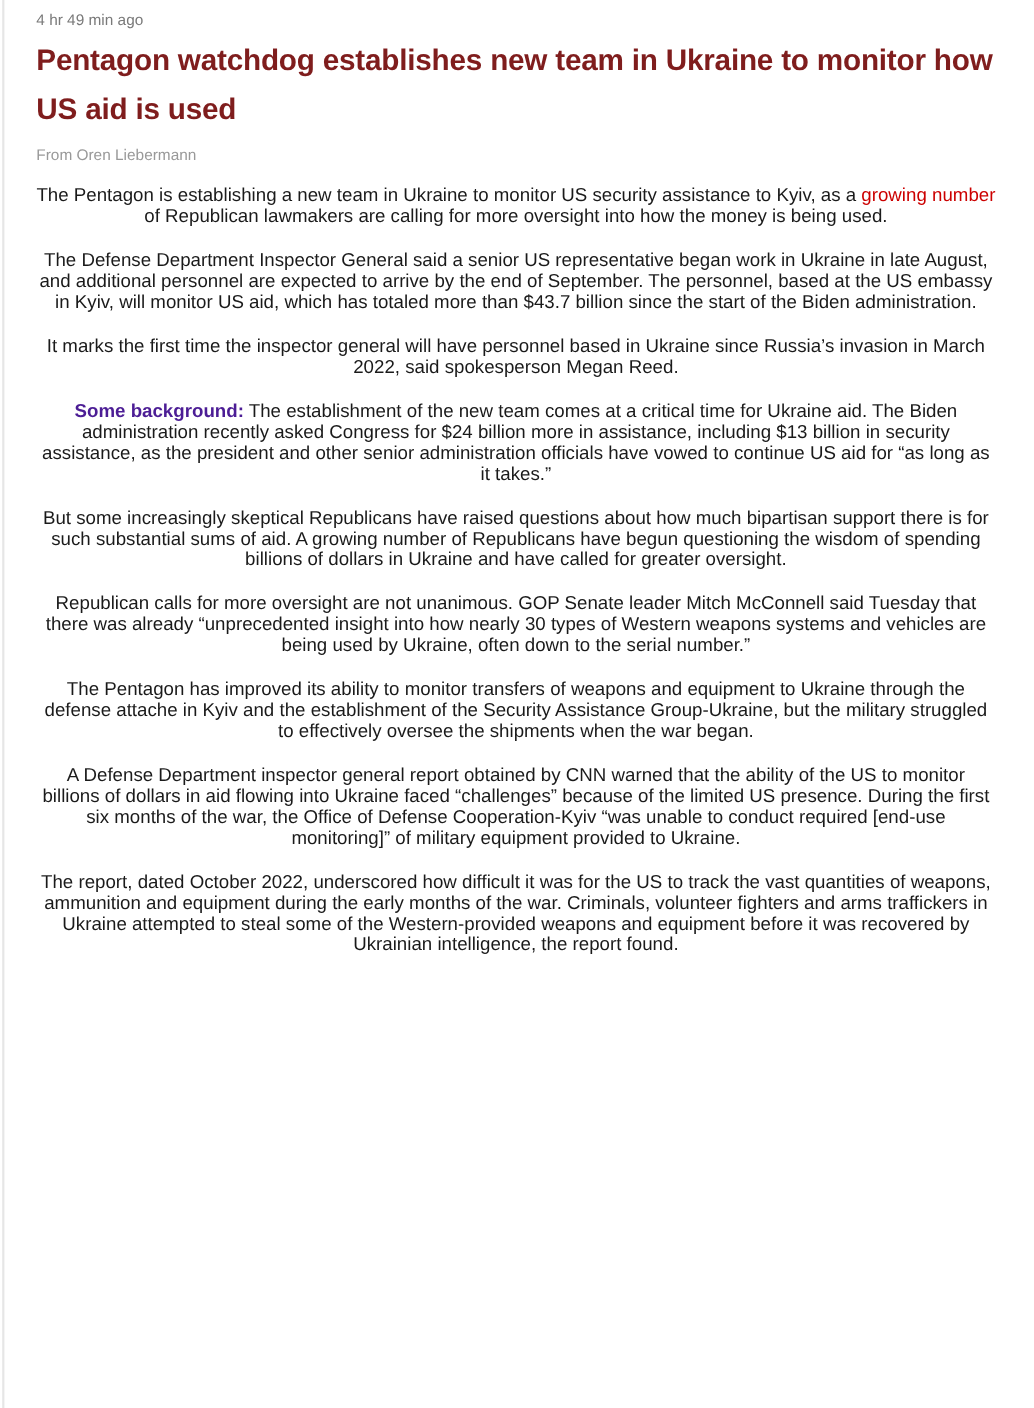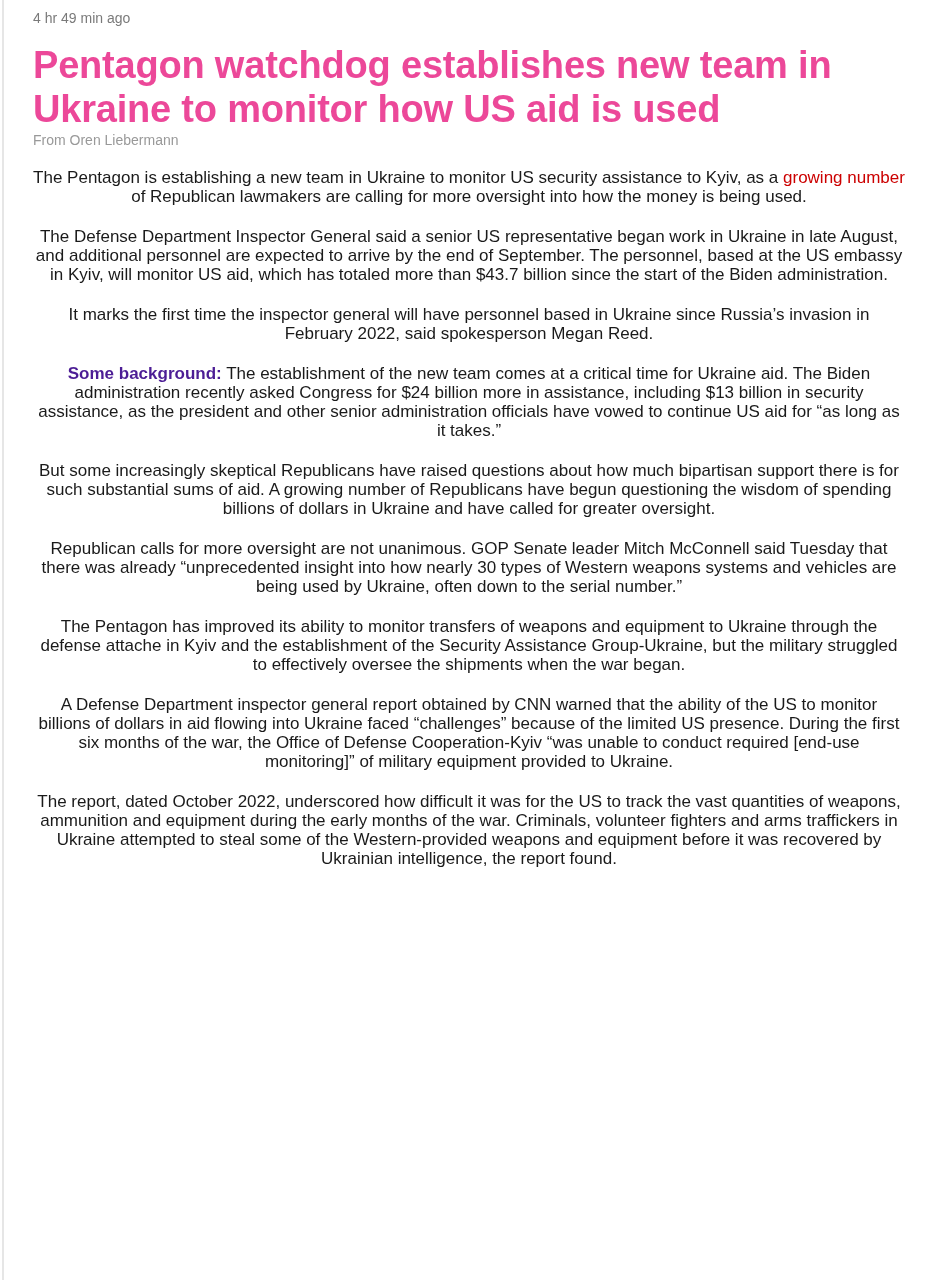--- a/index.html
+++ b/index.html
@@ -23,28 +23,29 @@
   }
   .content {
     padding: 9px 35px 40px 33px;
   }
   .timestamp {
     font-size: 14px;
     line-height: 19px;
     color: #7a7a7a;
   }
   .headline {
-    margin-top: 15px;
-    font-size: 38px;
+    margin-top: 5px;
+    font-size: 27px;
     line-height: 44px;
     font-weight: 700;
     letter-spacing: -0.2px;
-    color: #ec4899;
+    color: #7f1d1d;
   }
   .byline {
+    margin-top: 10px;
     font-size: 14px;
     line-height: 18px;
     color: #999999;
   }
   .body-text {
     margin-top: 19px;
     font-size: 17px;
     line-height: 19px;
     color: #1a1a1a;
     text-align: center;
@@ -65,21 +66,21 @@
 
 <div class="page">
   <div class="left-rule"></div>
   <div class="content">
     <div class="timestamp">4 hr 49 min ago</div>
     <h1 class="headline">Pentagon watchdog establishes new team in Ukraine to monitor how US aid is used</h1>
     <div class="byline">From Oren Liebermann</div>
     <div class="body-text">
         <p><span>The Pentagon is establishing a new team in Ukraine to monitor US security assistance to Kyiv, as a </span><a class="red-link" href="#" style="color: rgb(204, 0, 0);">growing number</a><span> of Republican lawmakers are calling for more oversight into how the money is being used.</span></p>
         <p><span>The Defense Department Inspector General said a senior US representative began work in Ukraine in late August, and additional personnel are expected to arrive by the end of September. The personnel, based at the US embassy in Kyiv, will monitor US aid, which has totaled more than $43.7 billion since the start of the Biden administration.</span></p>
-        <p><span>It marks the first time the inspector general will have personnel based in Ukraine since Russia’s invasion in February 2022, said spokesperson Megan Reed.</span></p>
+        <p><span>It marks the first time the inspector general will have personnel based in Ukraine since Russia’s invasion in March 2022, said spokesperson Megan Reed.</span></p>
         <p><strong>Some background:</strong><span> The establishment of the new team comes at a critical time for Ukraine aid. The Biden administration recently asked Congress for $24 billion more in assistance, including $13 billion in security assistance, as the president and other senior administration officials have vowed to continue US aid for “as long as it takes.”</span></p>
         <p><span>But some increasingly skeptical Republicans have raised questions about how much bipartisan support there is for such substantial sums of aid. A growing number of Republicans have begun questioning the wisdom of spending billions of dollars in Ukraine and have called for greater oversight.</span></p>
         <p><span>Republican calls for more oversight are not unanimous. GOP Senate leader Mitch McConnell said Tuesday that there was already “unprecedented insight into how nearly 30 types of Western weapons systems and vehicles are being used by Ukraine, often down to the serial number.”</span></p>
         <p><span>The Pentagon has improved its ability to monitor transfers of weapons and equipment to Ukraine through the defense attache in Kyiv and the establishment of the Security Assistance Group-Ukraine, but the military struggled to effectively oversee the shipments when the war began.</span></p>
         <p><span>A Defense Department inspector general report obtained by CNN warned that the ability of the US to monitor billions of dollars in aid flowing into Ukraine faced “challenges” because of the limited US presence. During the first six months of the war, the Office of Defense Cooperation-Kyiv “was unable to conduct required [end-use monitoring]” of military equipment provided to Ukraine.</span></p>
         <p><span>The report, dated October 2022, underscored how difficult it was for the US to track the vast quantities of weapons, ammunition and equipment during the early months of the war. Criminals, volunteer fighters and arms traffickers in Ukraine attempted to steal some of the Western-provided weapons and equipment before it was recovered by Ukrainian intelligence, the report found.</span></p>
       </div>
   </div>
 </div>
 

